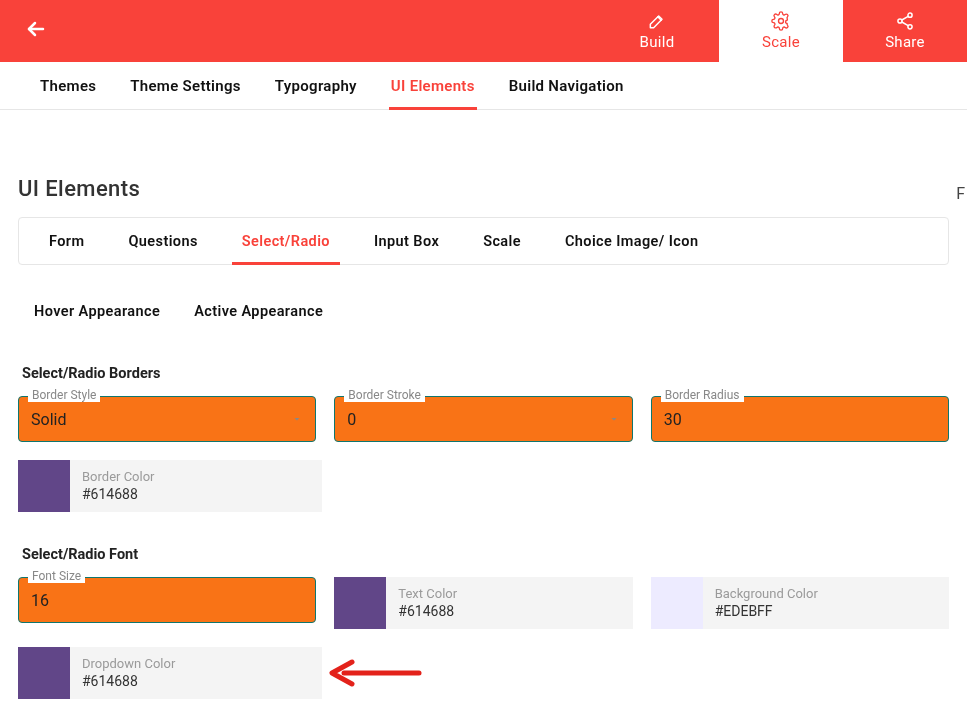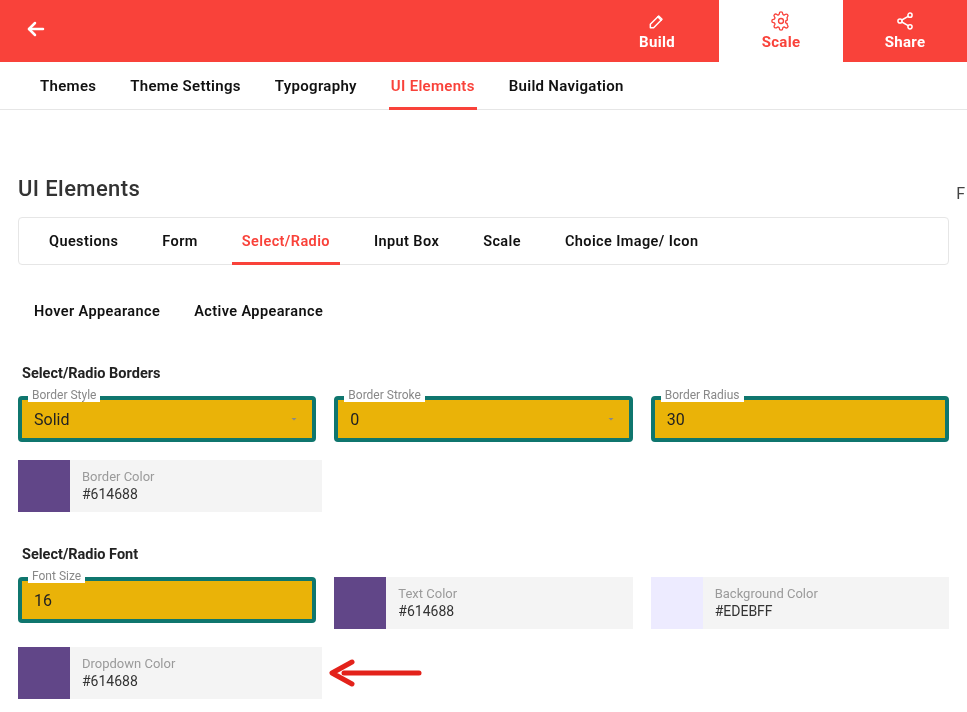--- a/index.html
+++ b/index.html
@@ -2,21 +2,21 @@
 <html><head>
 <meta charset="utf-8">
 <style>
   * { box-sizing: border-box; margin: 0; padding: 0; font-family: -apple-system, BlinkMacSystemFont, "Segoe UI", Roboto, Arial, sans-serif; }
   body { width: 967px; height: 712px; background: #fff; position: relative; overflow: hidden; color:#222; }
 
   
   .topbar { height: 62px; background: #F9423A; display: flex; align-items: center; justify-content: space-between; padding: 0 0 0 24px; }
   .back-arrow { color: #fff; width: 24px; height: 24px; cursor: pointer; }
   .topbar-right { display: flex; height: 100%; }
-  .topbtn { width: 124px; display: flex; flex-direction: column; align-items: center; justify-content: center; gap: 2px; font-size: 15px; letter-spacing: 0.3px; cursor: pointer; color:#fff;font-weight:bold; }
+  .topbtn { width: 124px; display: flex; flex-direction: column; align-items: center; justify-content: center; gap: 2px; font-size: 15px; letter-spacing: 0.3px; cursor: pointer; color:#fff; }
   .topbtn.active { background: #fff; color: #F9423A; }
   .topbtn .ticon { width: 20px; height: 20px; }
 
   
   .secnav { height: 48px; border-bottom: 1px solid #e6e6e6; display:flex; align-items:center; gap: 2px; padding-left: 24px; }
   .secnav .nitem { font-size: 15px; font-weight: 600; color: #111; padding: 0 16px; height: 100%; display:flex; align-items:center; cursor:pointer; letter-spacing:0.3px; position:relative;}
   .secnav .nitem.active { color: #F9423A; }
   .secnav .nitem.active::after { content:""; position:absolute; left:14px; right:14px; bottom:-1px; height:3px; background:#F9423A;}
 
   
@@ -36,21 +36,21 @@
   .apptabs .at { font-size:14.5px; font-weight:600; letter-spacing:0.4px; color:#111; padding: 0 2px 10px 2px; cursor:pointer; position:relative;}
   .apptabs .at.active { color:#F9423A; }
   .apptabs .at.active::after { content:""; position:absolute; left:-12px; right:-12px; bottom:0; height:3px; background:#F9423A;}
 
   
   .sect-title { font-size:14.5px; font-weight:700; color:#222; margin: 34px 0 14px 4px;}
   .row { display:flex; gap: 18px; }
 
   
   .fieldbox { position:relative; flex:1; min-width:0;}
-  .fieldbox .fld { width:100%; height:46px; border:4px solid #0f766e; border-radius:4px; background:#eab308; display:flex; align-items:center; padding: 0 12px; font-size:16px; color:#222; cursor:pointer; }
+  .fieldbox .fld { width:100%; height:46px; border:1px solid #0f766e; border-radius:4px; background:#f97316; display:flex; align-items:center; padding: 0 12px; font-size:16px; color:#222; cursor:pointer; }
   .fieldbox .fld input { border:none; outline:none; width:100%; font-size:16px; color:#222; background:transparent;}
   .fieldbox .flabel { position:absolute; top:-8px; left:10px; font-size:12px; color:#888; background:#fff; padding:0 4px;}
   .fieldbox .caret { margin-left:auto; color:#888; width:12px; height:12px; }
 
   
   .colorrow { display:flex; gap:18px;}
   .colorchip { flex:1; min-width:0; height:52px; background:#f4f4f4; display:flex; align-items:center; cursor:pointer;}
   .colorchip .swatch { width:52px; height:52px; flex-shrink:0;}
   .colorchip .ctext { padding-left:12px; line-height:1.35;}
   .colorchip .ctext .cl { font-size:13px; color:#9a9a9a;}
@@ -105,22 +105,22 @@
   <div class="nitem">Typography</div>
   <div class="nitem active">UI Elements</div>
   <div class="nitem">Build Navigation</div>
 </div>
 
 <div class="page">
   <div class="page-title">UI Elements</div>
 
   <div class="card">
     <div class="innertabs">
+      <div class="titem">Form</div>
       <div class="titem">Questions</div>
-      <div class="titem">Form</div>
       <div class="titem active">Select/Radio</div>
       <div class="titem">Input Box</div>
       <div class="titem">Scale</div>
       <div class="titem">Choice Image/ Icon</div>
     </div>
   </div>
 
   <div class="apptabs">
     <div class="at">Hover Appearance</div>
     <div class="at">Active Appearance</div>

